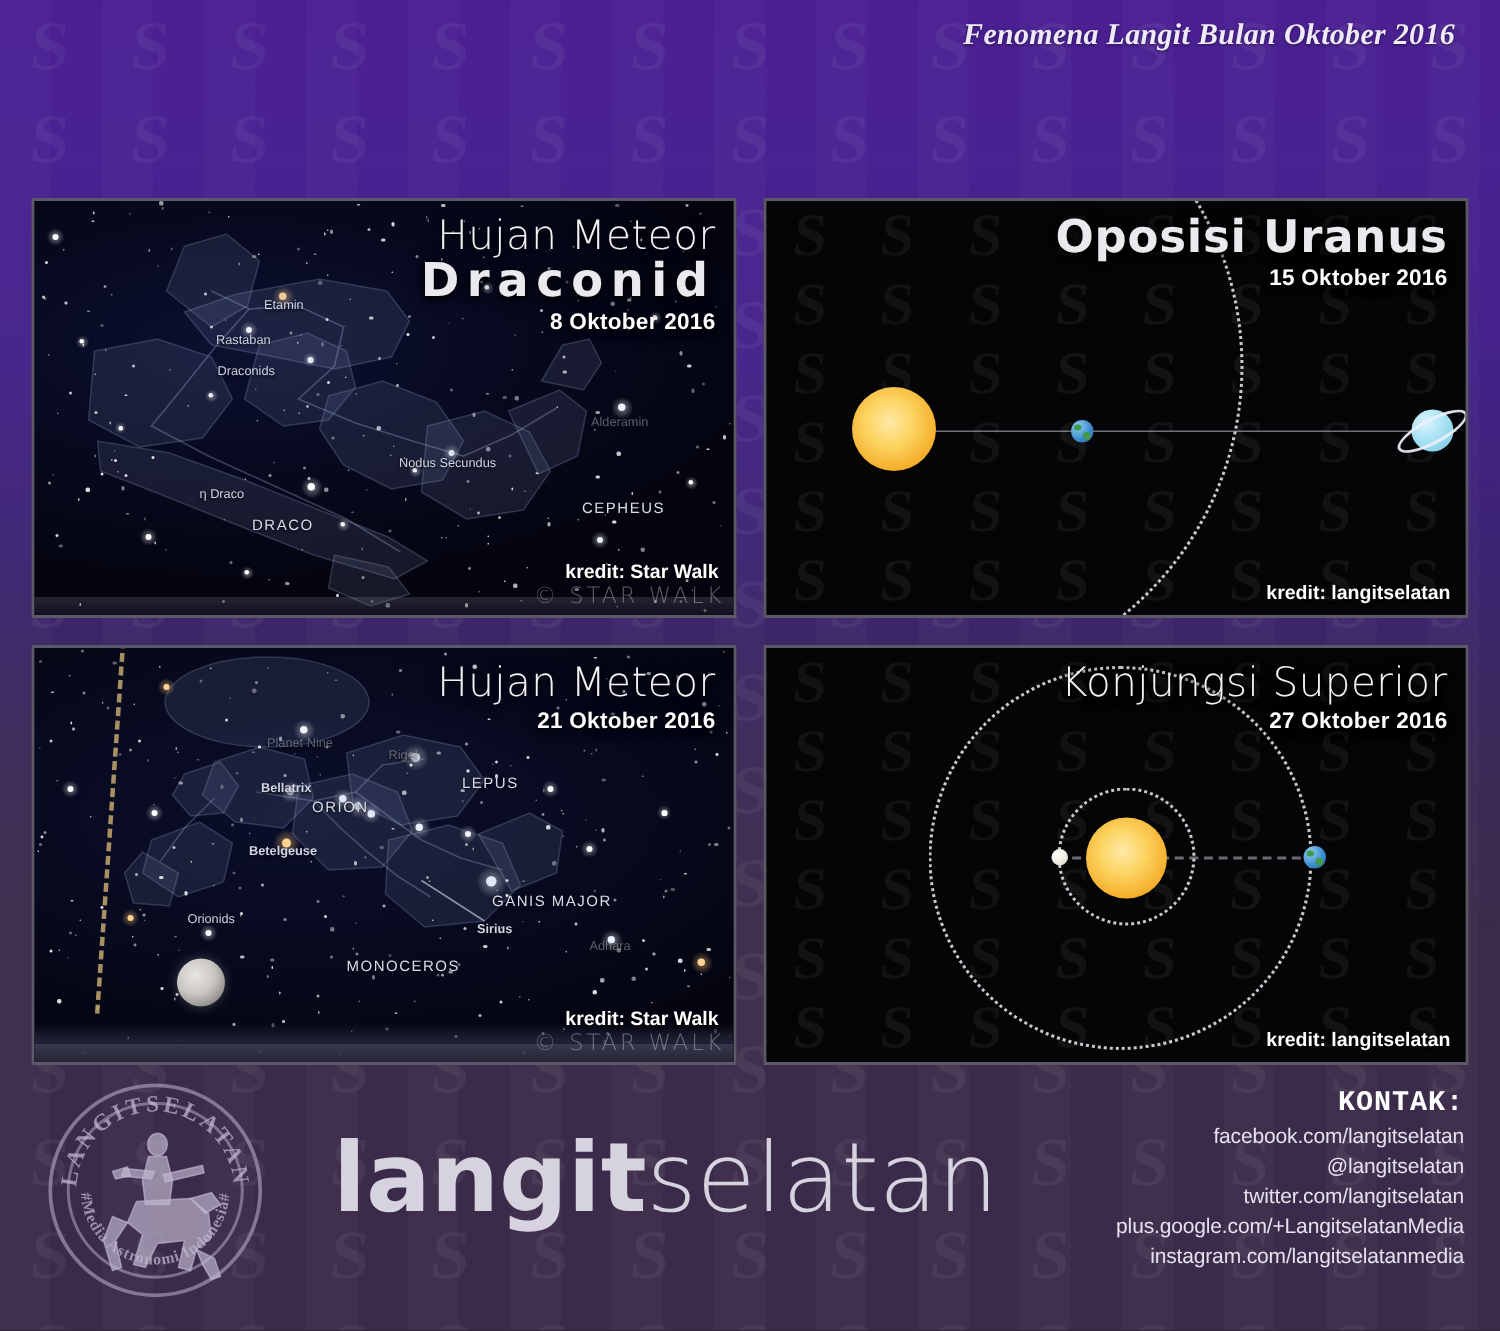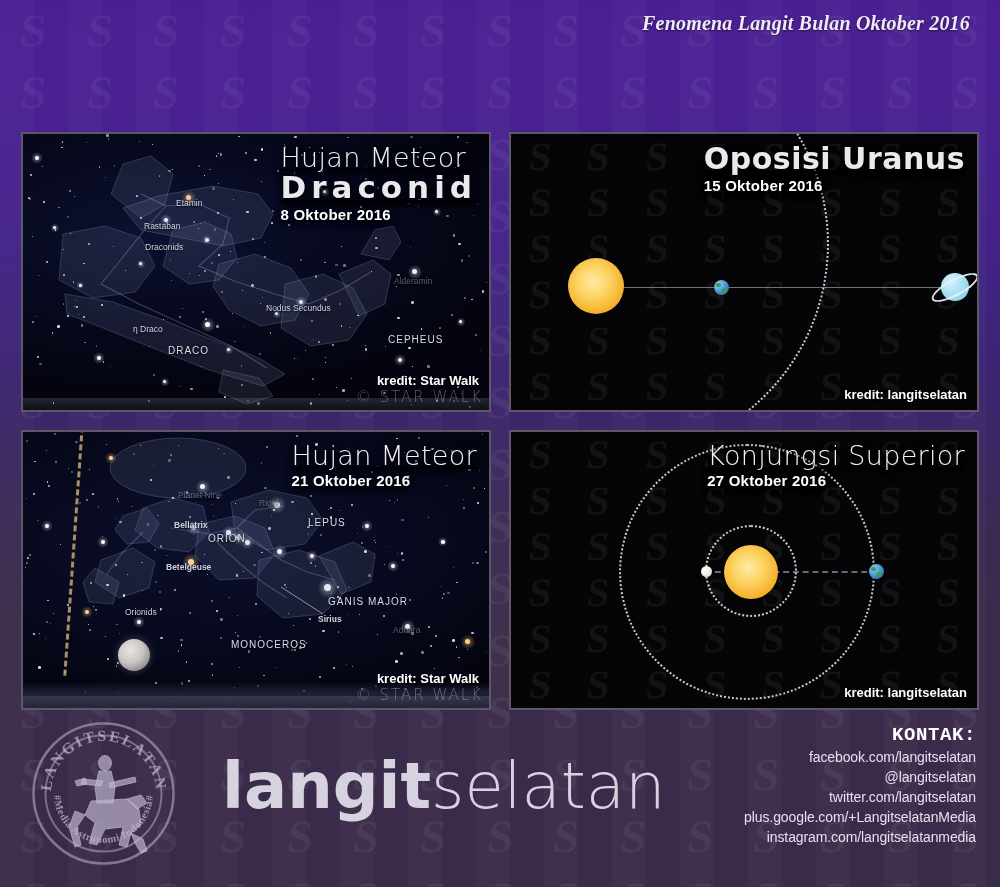--- a/index.html
+++ b/index.html
@@ -92,23 +92,22 @@
     position:relative;
     overflow:hidden;
     border:2px solid rgba(200,190,215,.45);
     background:#04040b;
   }
   .panel-inner{ position:absolute; inset:0; overflow:hidden; }
 
   
   .ptitle{
     position:absolute; right:12px; top:10px;
-    text-align:left; z-index:8;
+    text-align:right; z-index:8;
     text-shadow:0 2px 4px rgba(0,0,0,.9), 0 0 10px rgba(0,0,0,.8);
-    text-decoration:underline;
   }
   .ptitle .l1{
     font-family:"DejaVu Sans", sans-serif;
     font-weight:300; font-size:27px; color:#f2f2f5;
     line-height:1.05; letter-spacing:.3px;
   }
   .ptitle .l2{
     font-family:"DejaVu Sans", sans-serif;
     font-weight:700; font-size:31px; color:#e9e9ee;
     line-height:1.1; letter-spacing:5px; margin-top:-2px;

